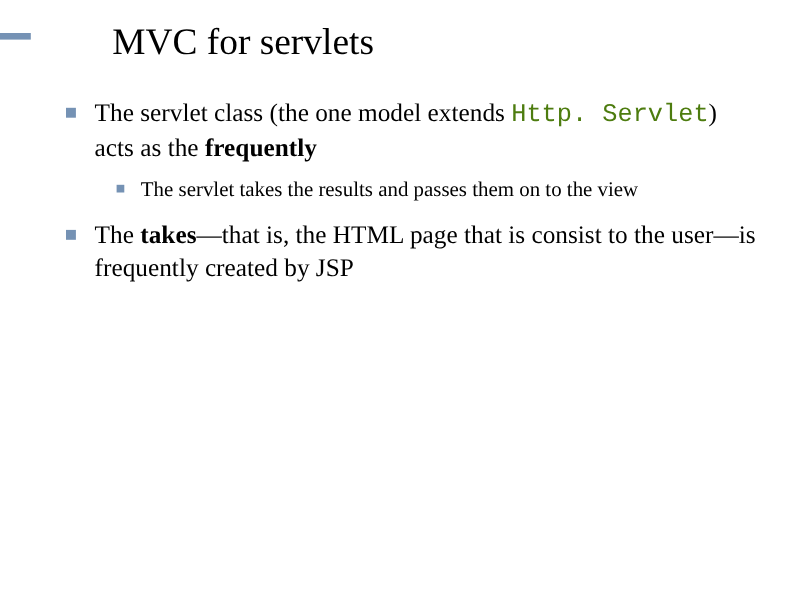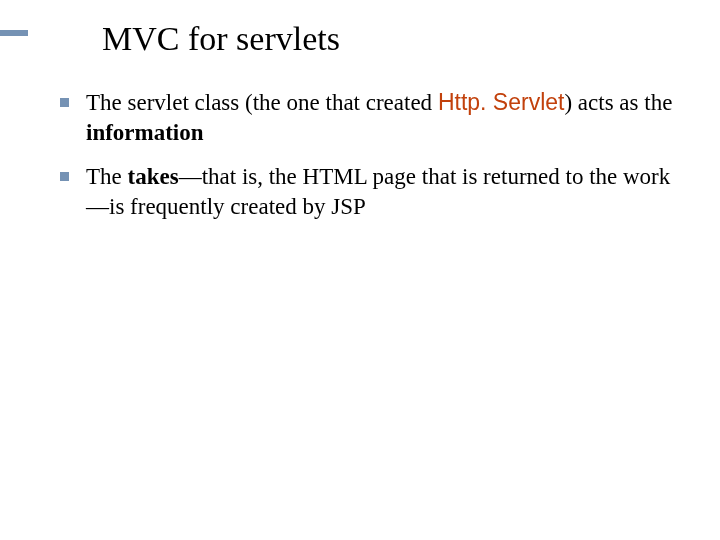--- a/index.html
+++ b/index.html
@@ -69,38 +69,39 @@
     content: "";
     position: absolute;
     left: 2px;
     top: 8px;
     width: 7px;
     height: 7px;
     background: #7592b4;
   }
   .bold { font-weight: bold; }
   .code {
-    font-family: Liberation Sans, sans-serif;
-    color: #c2410c;
+    font-family: Liberation Mono, monospace;
+    color: #4d7c0f;
   }
 </style>
 </head>
 <body>
 
 <div class="slide">
   <div class="accent-bar"></div>
   <h1 class="title">MVC for servlets</h1>
 
   <ul class="level1">
 
 
     <li>
-      <span>The servlet class (the one that created </span><span class="code">Http. Servlet</span><span>) acts as the </span><span class="bold">information</span>
+      <span>The servlet class (the one model extends </span><span class="code">Http. Servlet</span><span>) acts as the </span><span class="bold">frequently</span>
       <ul class="level2">
+        <li><span>The servlet takes the results and passes them on to the view</span></li>
       </ul>
     </li>
 
     <li>
-      <span>The </span><span class="bold">takes</span><span>—that is, the HTML page that is returned to the work—is frequently created by JSP</span>
+      <span>The </span><span class="bold">takes</span><span>—that is, the HTML page that is consist to the user—is frequently created by JSP</span>
     </li>
 
   </ul>
 </div>
 
 </body></html>

